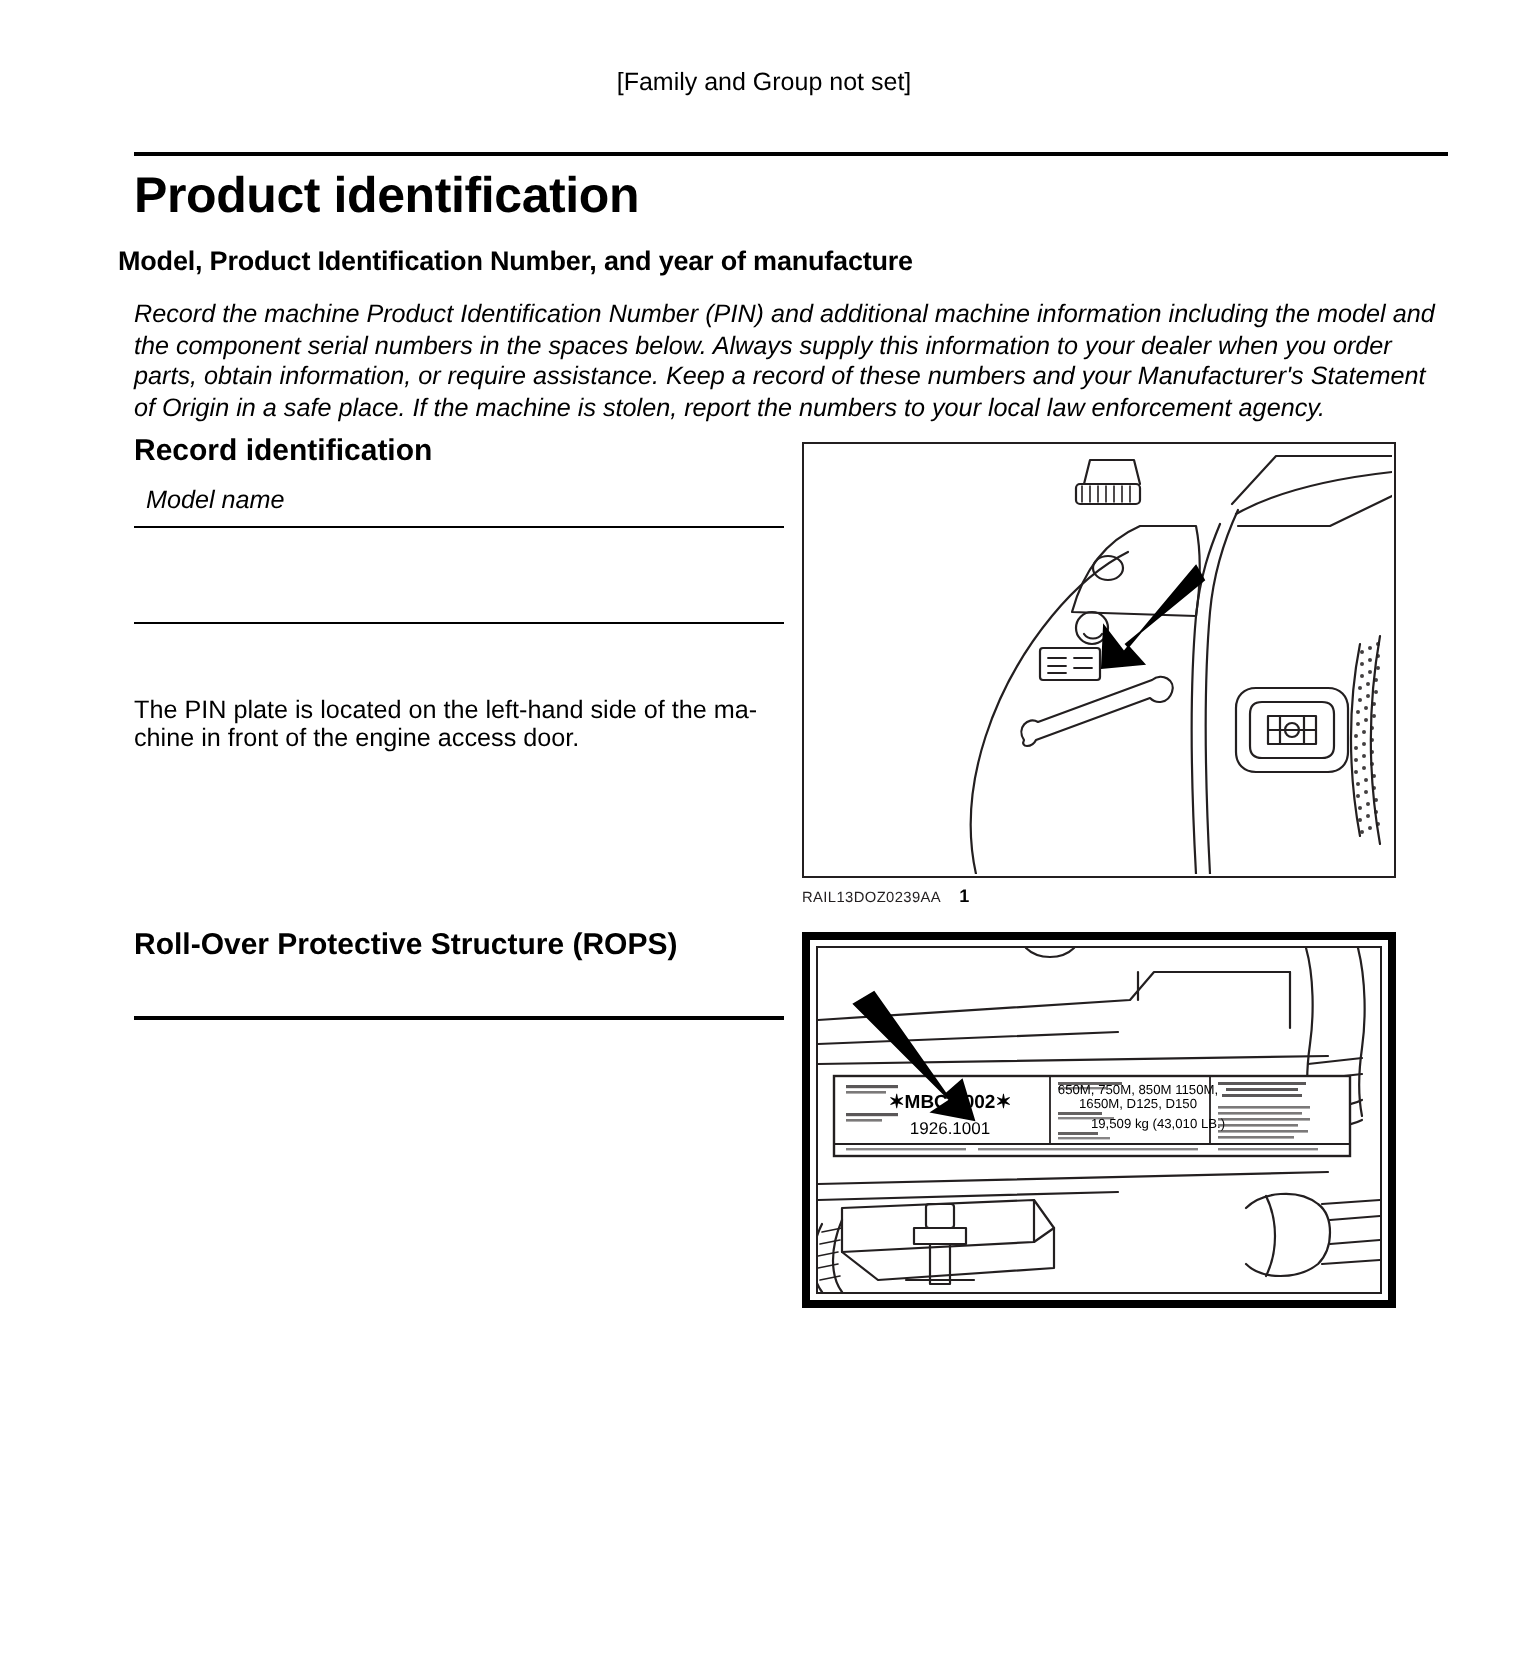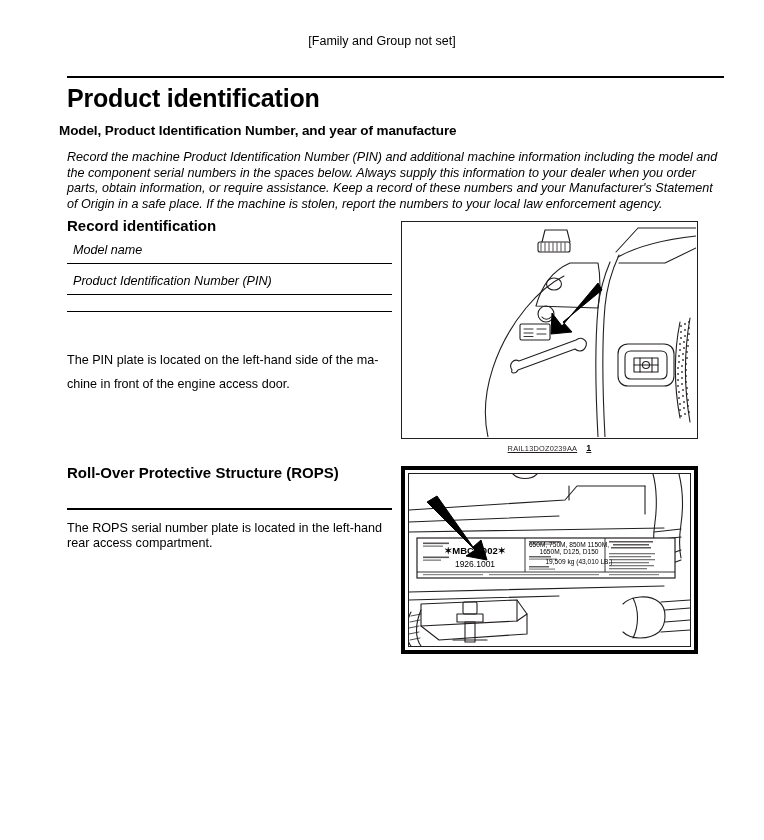--- a/index.html
+++ b/index.html
@@ -101,21 +101,21 @@
   #field-model-name  { top: 243px; }
   #field-pin         { top: 274px; }
   #field-model-year  { top: 305px; }
 
   .pin-note {
     position: absolute;
     left: 67px;
     top: 348px;
     width: 330px;
     font-size: 12.6px;
-    line-height: 24px;
+    line-height: 14px;
   }
 
   .h-rops {
     position: absolute;
     left: 67px;
     top: 464px;
     font-size: 15px;
     font-weight: bold;
   }
   .rops-rule {
@@ -170,25 +170,24 @@
     width: 100%;
     height: 100%;
     border: 1px solid #231f20;
     box-sizing: border-box;
     overflow: hidden;
   }
 
   .figure-caption {
     margin-top: 4px;
     width: 297px;
-    text-align: center;
+    text-align: left;
     font-size: 7.4px;
     letter-spacing: 0.2px;
     color: #231f20;
-    text-decoration: underline;
   }
   .figure-caption .cap-num {
     font-weight: bold;
     font-size: 9px;
     margin-left: 9px;
     color: #000;
   }
 
   svg { display: block; }
 </style>
@@ -204,34 +203,29 @@
   <div class="subtitle">Model, Product Identification Number, and year of manufacture</div>
   <div class="intro">Record the machine Product Identification Number (PIN) and additional machine information including the model and the component serial numbers in the spaces below.  Always supply this information to your dealer when you order parts, obtain information, or require assistance. Keep a record of these numbers and your Manufacturer's Statement of Origin in a safe place. If the machine is stolen, report the numbers to your local law enforcement agency.</div>
 
   <div class="h-machine-id">Record identification</div>
 
   <div class="field" id="field-model-name">
     <div class="field-label">Model name</div>
     <div class="field-rule"></div>
   </div>
 
-  <div class="field" id="field-pin">
-    <div class="field-label">Product Identification Number (PIN)</div>
-    <div class="field-rule"></div>
-  </div>
 
   <div class="field" id="field-model-year">
     <div class="field-rule"></div>
   </div>
 
   <div class="pin-note">The PIN plate is located on the left-hand side of the ma-chine in front of the engine access door.</div>
 
   <div class="h-rops">Roll-Over Protective Structure (ROPS)</div>
   <div class="rops-rule"></div>
-  <div class="rops-note">The ROPS serial number plate is located in the left-hand rear access compartment.</div>
 
   <div class="figure" id="figure-pin-plate">
     <div class="figure-frame">
       <svg width="294" height="215" viewBox="0 0 294 215">
         <g fill="none" stroke="#231f20" stroke-width="1.1" stroke-linecap="round" stroke-linejoin="round">
 
           <path d="M86 215 C76 170 96 120 124 86 C138 69 150 60 162 54"></path>
           <path d="M196 215 C193 160 193 120 196 86 C198 66 203 52 208 40"></path>
           <path d="M203 215 C200 158 200 118 203 84 C205 62 211 46 217 33"></path>
 

